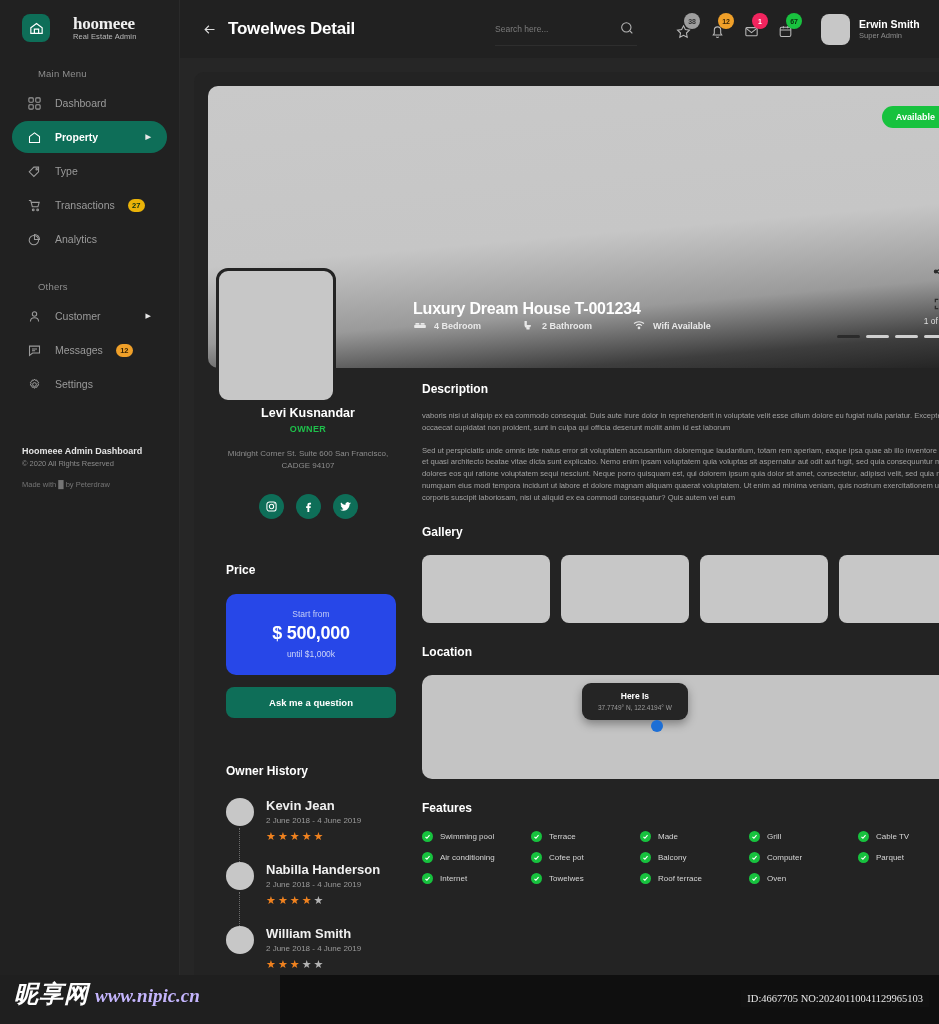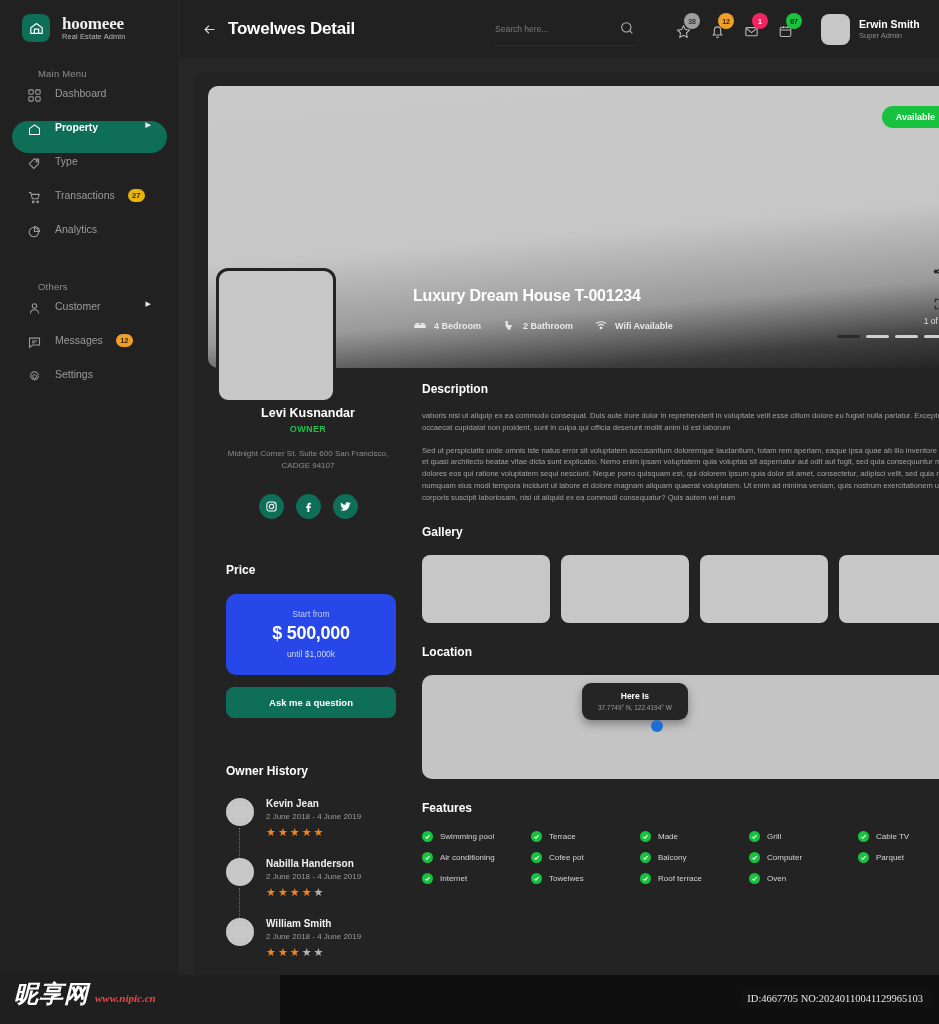--- a/index.html
+++ b/index.html
@@ -11,33 +11,33 @@
   }
   .app { position: relative; width: 939px; height: 1024px; display: flex; background: #262626; }
 
   
   .sidebar {
     width: 180px; height: 1024px; flex: 0 0 180px;
     background: #212121;
     position: relative;
     border-right: 1px solid #2a2a2a;
   }
-  .logo-row { display: flex; align-items: center; gap: 12px; padding: 14px 0 0 22px; }
+  .logo-row { display: flex; align-items: center; gap: 23px; padding: 14px 0 0 22px; }
   .logo-mark {
     width: 28px; height: 28px; border-radius: 8px; background: #0e6e58;
     display: flex; align-items: center; justify-content: center; flex: 0 0 28px;
   }
   .logo-text { display: flex; flex-direction: column; line-height: 1.05; }
   .logo-title { font-family: "Liberation Serif", serif; font-size: 17px; color: #efefef; font-weight: 700; letter-spacing: -.2px;}
   .logo-sub { font-size: 7.5px; color: #b9b9b9; letter-spacing: .1px; margin-top: 1px;}
 
   .sec-label { font-size: 9.5px; color: #8e8e8e; padding: 0 0 0 22px; margin-top: 26px; margin-bottom: 8px; letter-spacing:.2px;margin-left:16px; }
   .nav { display: flex; flex-direction: column; gap: 2px; }
   .nav-item {
-    display: flex; align-items: flex-start; gap: 13px;
+    display: flex; align-items: center; gap: 13px;
     height: 32px; margin: 0 12px; padding: 0 14px;
     border-radius: 16px; color: #9b9b9b; font-size: 10.5px; cursor: pointer;
     position: relative;
   }
   .nav-item .ico { width: 16px; height: 16px; flex: 0 0 16px; display:flex; align-items:center; justify-content:center; }
   .nav-item.active { background: #0e6e58; color: #ffffff; font-weight: 700; }
   .nav-item.active .ico svg { stroke: #fff; }
   .nav-item .chev { position: absolute; right: 16px; font-size: 7px; color: #e7e7e7; }
   .badge {
     min-width: 17px; height: 13px; border-radius: 7px; font-size: 7.5px; font-weight: 700;
@@ -91,21 +91,21 @@
     background: linear-gradient(175deg, #c9c9c9 0%, #c6c6c6 52%, #9a9a9a 74%, #3e3e3e 90%, #232323 100%);
   }
   .avail {
     position: absolute; right: 18px; top: 20px; background: #18c councils;
     background: #17c23e; color: #fff; font-size: 9px; font-weight: 700;
     padding: 6px 14px; border-radius: 13px; cursor: pointer;
   }
   .hero-actions { position: absolute; right: 20px; top: 178px; display: flex; flex-direction: column; gap: 14px; align-items: center; }
   .hero-meta { position: absolute; left: 205px; bottom: 34px; }
   .hero-title { font-size: 16px; color: #fff; font-weight: 700; letter-spacing: -.2px; }
-  .hero-specs { display: flex; gap: 21px; margin-top: 13px; align-items: center; }
+  .hero-specs { display: flex; gap: 40px; align-items: center; }
   .spec { display: flex; align-items: center; gap: 7px; color: #e9e9e9; font-size: 9px; font-weight:700; }
   .hero-count { position: absolute; right: 22px; bottom: 42px; color: #ddd; font-size: 8.5px; }
   .dots { position: absolute; right: 20px; bottom: 30px; display: flex; gap: 6px; }
   .dot { width: 23px; height: 3px; border-radius: 2px; background: #cfcfcf; cursor:pointer; }
   .dot.on { background: #2b2b2b; }
 
   .owner-thumb {
     position: absolute; left: 22px; top: 196px; width: 120px; height: 135px;
     background: #c7c7c7; border-radius: 12px; border: 3px solid #232323;
   }
@@ -132,21 +132,21 @@
     margin-top: 12px; background: #0e6e58; color: #fff; border: 0; width: 100%;
     padding: 10px 0; border-radius: 8px; font-size: 9.5px; font-weight: 700; cursor: pointer;
     font-family: inherit;
   }
 
   .history { margin-top: 46px; padding-left: 18px; padding-right: 10px; }
   .hist-list { margin-top: 20px; position: relative; }
   .hist-item { display: flex; gap: 12px; margin-bottom: 20px; position: relative; }
   .hist-av { width: 28px; height: 28px; border-radius: 50%; background: #c7c7c7; flex: 0 0 28px; z-index: 2; }
   .hist-line { position: absolute; left: 13px; top: 30px; bottom: -20px; width: 0; border-left: 1px dotted #6d6d6d; }
-  .hist-name { color: #f0f0f0; font-size: 10px; font-weight: 700; }
+  .hist-name { color: #f0f0f0; font-size: 13px; font-weight: 700; }
   .hist-date { color: #9a9a9a; font-size: 8px; margin-top: 3px; }
   .stars { margin-top: 6px; display: flex; gap: 2px; }
   .star { font-size: 11px; color: #b3b3b3; line-height: 1; }
   .star.on { color: #f0821f; }
 
   .block { margin-bottom: 22px; }
   .desc-p { color: #a2a2a2; font-size: 7.6px; line-height: 1.55; margin-top: 14px; }
   .desc-p.second { margin-top: 11px; }
 
   .gallery { display: flex; gap: 11px; margin-top: 16px; }
@@ -162,21 +162,21 @@
   .map-pin { position: absolute; left: 229px; top: 45px; width: 12px; height: 12px; border-radius: 50%; background: #1d6fd6; }
 
   .features-grid { display: grid; grid-template-columns: repeat(5, 1fr); row-gap: 10px; margin-top: 16px; }
   .feat { display: flex; align-items: center; gap: 7px; color: #d5d5d5; font-size: 8px; }
   .chk { width: 11px; height: 11px; border-radius: 50%; background: #17c23e; display:flex; align-items:center; justify-content:center; flex:0 0 11px; }
   .chk svg { display:block; }
 
   
   .wm { position: absolute; left: 14px; bottom: 14px; display: flex; align-items: baseline; gap: 6px; z-index: 20; }
   .wm-cn { font-family: "Liberation Serif", serif; font-weight: 700; font-size: 24px; color: #fff; font-style: italic; letter-spacing: 1px; }
-  .wm-url { font-family: "Liberation Serif", serif; font-style: italic; font-weight: 700; font-size: 11px; color: #ef4444; }
+  .wm-url { font-family: "Liberation Serif", serif; font-style: italic; font-weight: 700; font-size: 19px; color: #c4b5fd; }
   .wm-id {
     position: absolute; right: 10px; bottom: 17px; z-index: 20;
     background: rgba(18,18,18,.85); color: #e8e8e8; font-size: 10.5px;
     padding: 3px 6px; font-family: "Liberation Serif", serif;
   }
   .strip { position: absolute; left: 0; right: 0; bottom: 0; height: 49px; background: #0f0f0f; z-index: 10; }
   .strip-l { position: absolute; left: 0; bottom: 0; width: 280px; height: 49px; background: #1f1f1f; z-index: 11; }
 </style>
 </head>
 <body>
@@ -282,20 +282,25 @@
         <span class="ico">
           <svg width="15" height="15" viewBox="0 0 24 24" fill="none" stroke="#9b9b9b" stroke-width="1.6">
             <circle cx="12" cy="12" r="3"></circle>
             <path d="M12 3.2 l1.3 2.2 2.5-.5 .6 2.5 2.3 1.1 -1.2 2.2 1.2 2.2 -2.3 1.1 -.6 2.5 -2.5-.5 -1.3 2.2 -1.3-2.2 -2.5 .5 -.6-2.5 -2.3-1.1 1.2-2.2 -1.2-2.2 2.3-1.1 .6-2.5 2.5 .5 Z"></path>
           </svg>
         </span>
         <span>Settings</span>
       </div>
     </nav>
 
+    <div class="side-foot">
+      <div class="sf-title">Hoomeee Admin Dashboard</div>
+      <div class="sf-sub">© 2020 All Rights Reserved</div>
+      <div class="sf-made">Made with █ by Peterdraw</div>
+    </div>
   </aside>
 
   <section class="main">
 
     <header class="topbar">
       <div class="back-btn">
         <svg width="17" height="15" viewBox="0 0 24 24" fill="none" stroke="#dcdcdc" stroke-width="1.8">
           <path d="M20 12 H5 M11 6 L5 12 L11 18"></path>
         </svg>
       </div>

